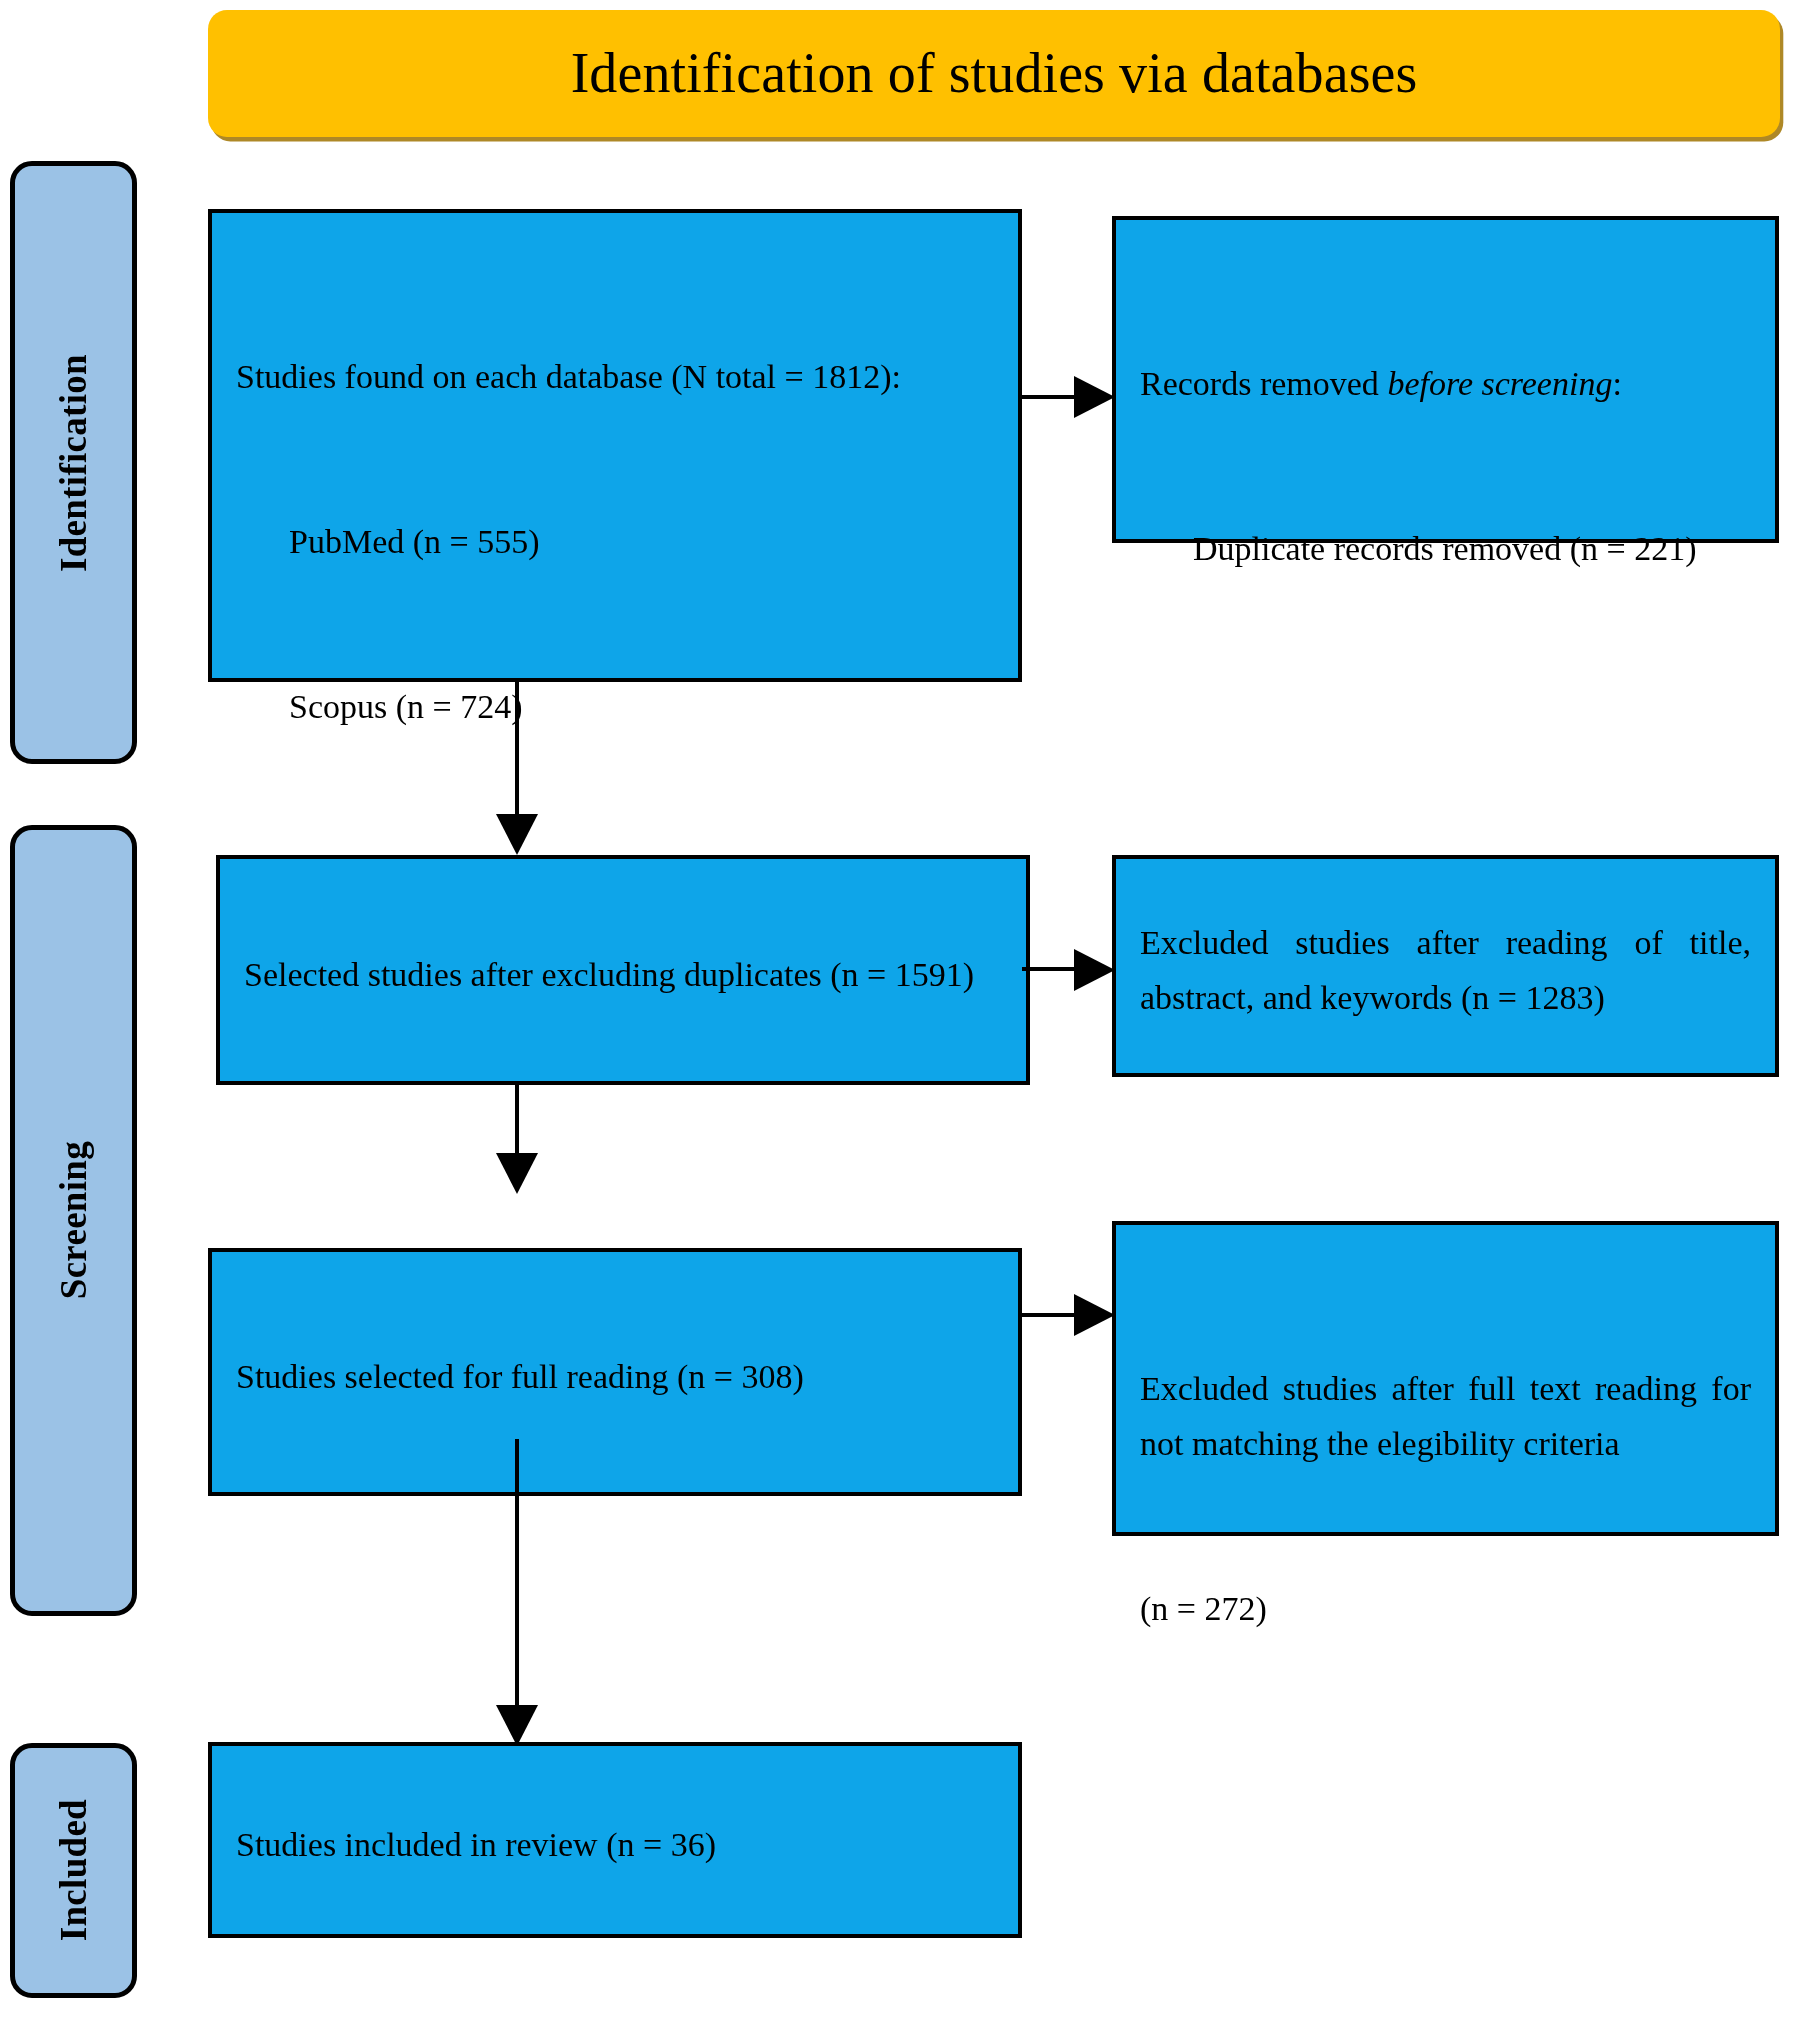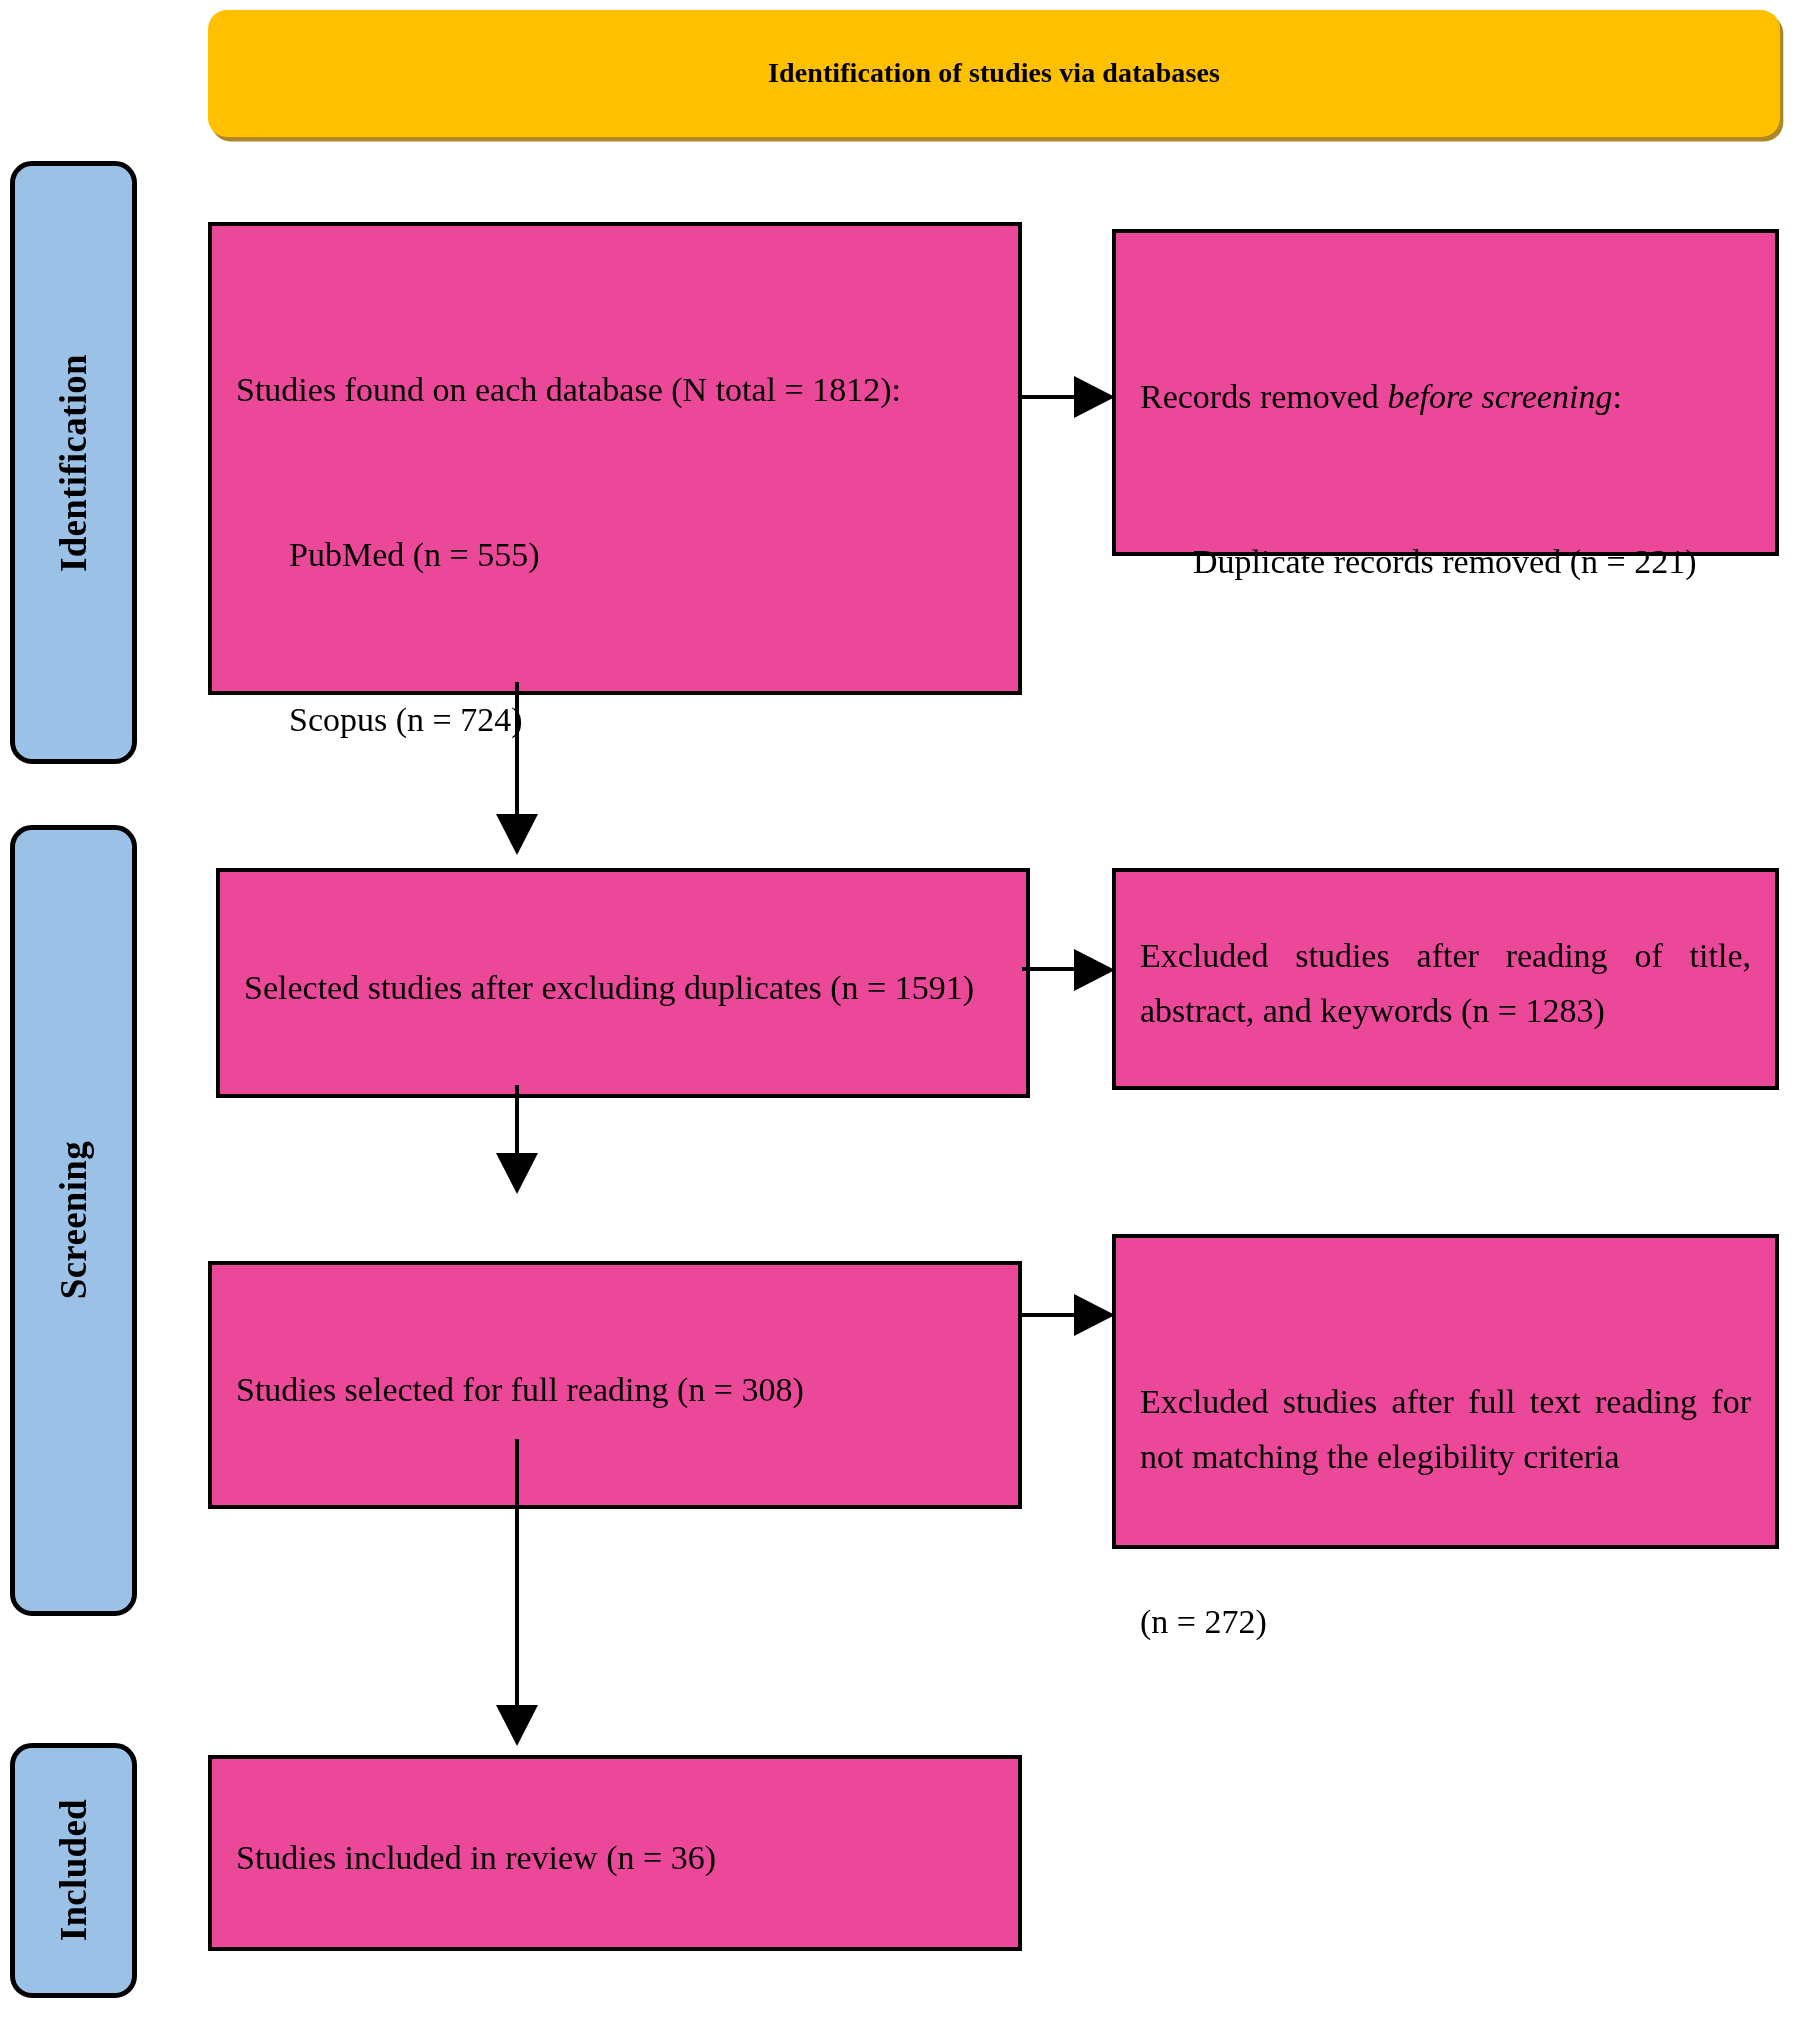--- a/index.html
+++ b/index.html
@@ -28,22 +28,22 @@
     height: 127px;
     background: #FFC000;
     border-radius: 19px;
     box-shadow: 3.3px 4.4px 0 0 rgba(160,115,0,0.85);
     display: flex;
     align-items: center;
     justify-content: center;
   }
   .title-banner .title-text {
     font-family: "Liberation Serif", "DejaVu Serif", serif;
-    font-weight: bold;
-    font-size: 28px;
+    font-weight: normal;
+    font-size: 56px;
     color: #000000;
     letter-spacing: 0.1px;
     text-align: center;
     line-height: 1.1;
   }
 
   
   .stage-label {
     position: absolute;
     left: 10px;
@@ -66,25 +66,24 @@
     white-space: nowrap;
     letter-spacing: 0.3px;
   }
   #stage-identification { top: 161px;  height: 603px; }
   #stage-screening      { top: 825px; height: 791px; }
   #stage-included       { top: 1743px; height: 255px;  }
 
   
   .flow-box {
     position: absolute;
-    background: #ec4899;
+    background: #0ea5e9;
     border: 4.4px solid #000000;
     box-sizing: border-box;
     padding: 25.5px 24px 16.6px 24px;
-    margin-top: 13px;
   }
   .flow-box .box-text {
     font-family: "Liberation Serif", "DejaVu Serif", serif;
     font-size: 34px;
     line-height: 1.62;
     color: #000000;
     text-align: justify;
     text-justify: inter-word;
     hyphens: none;
     white-space: pre-wrap;

